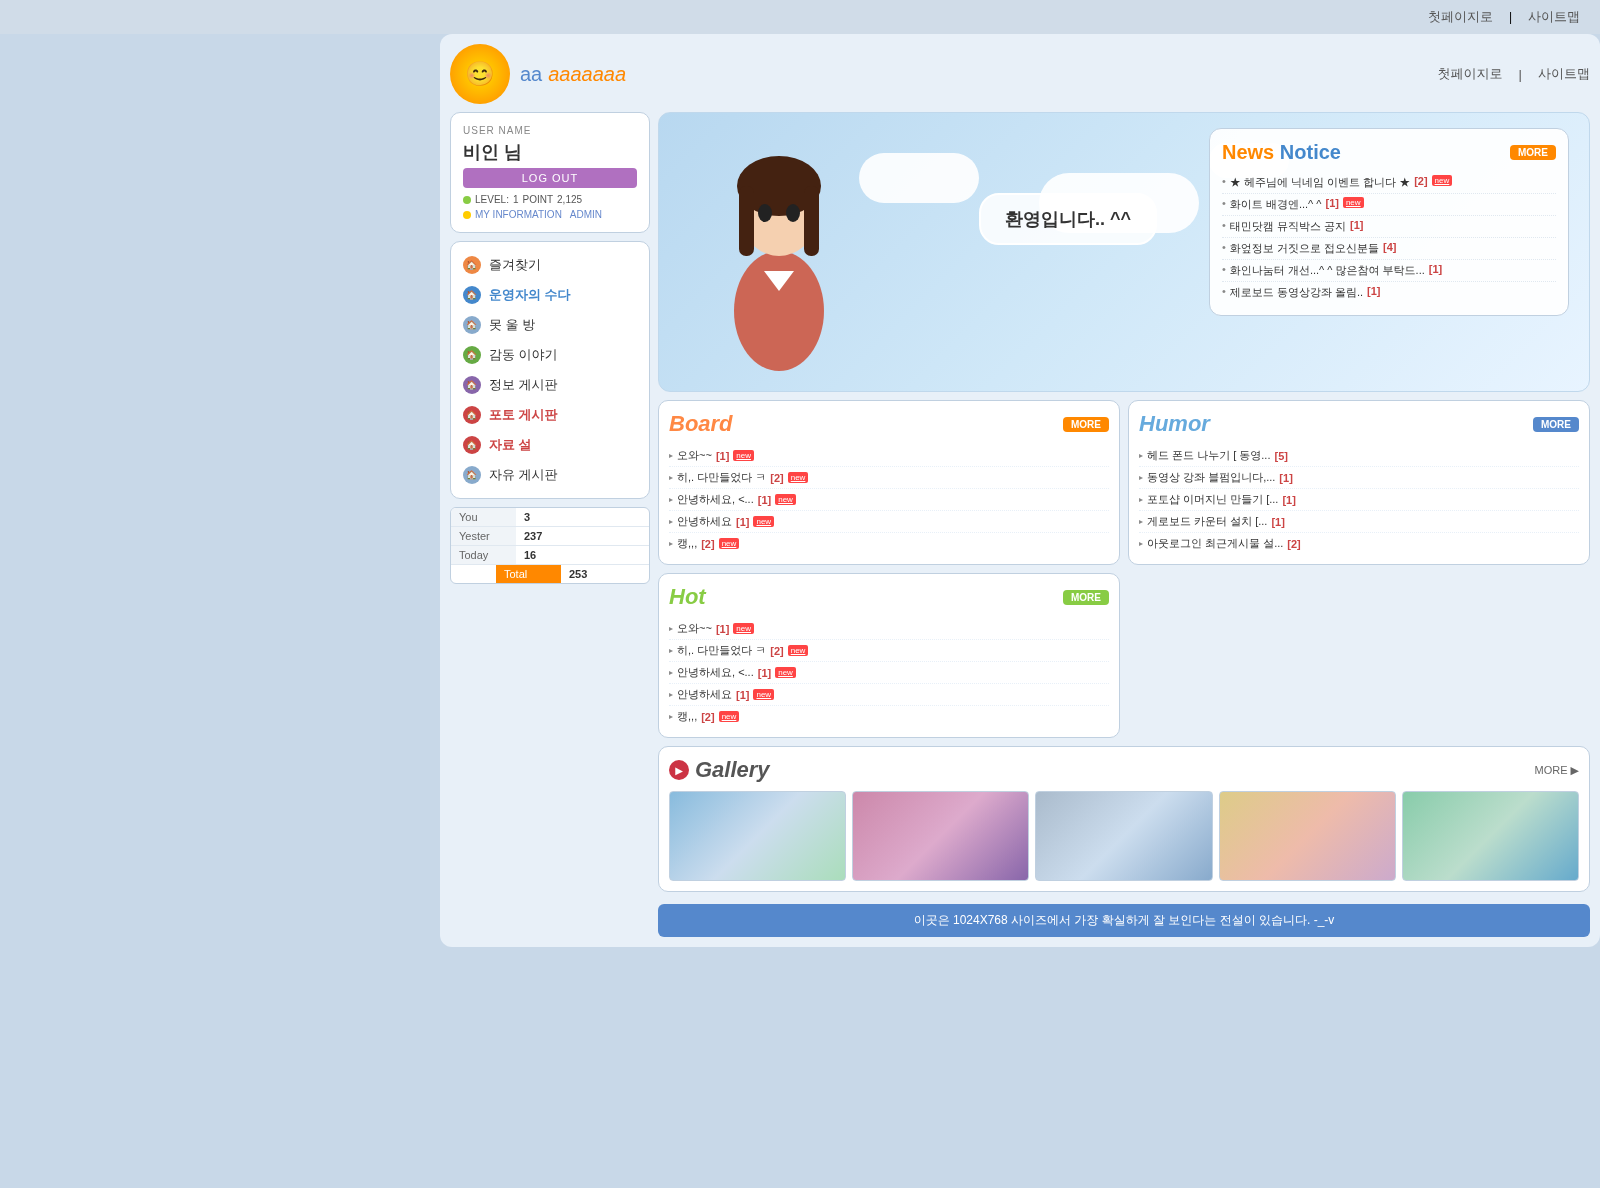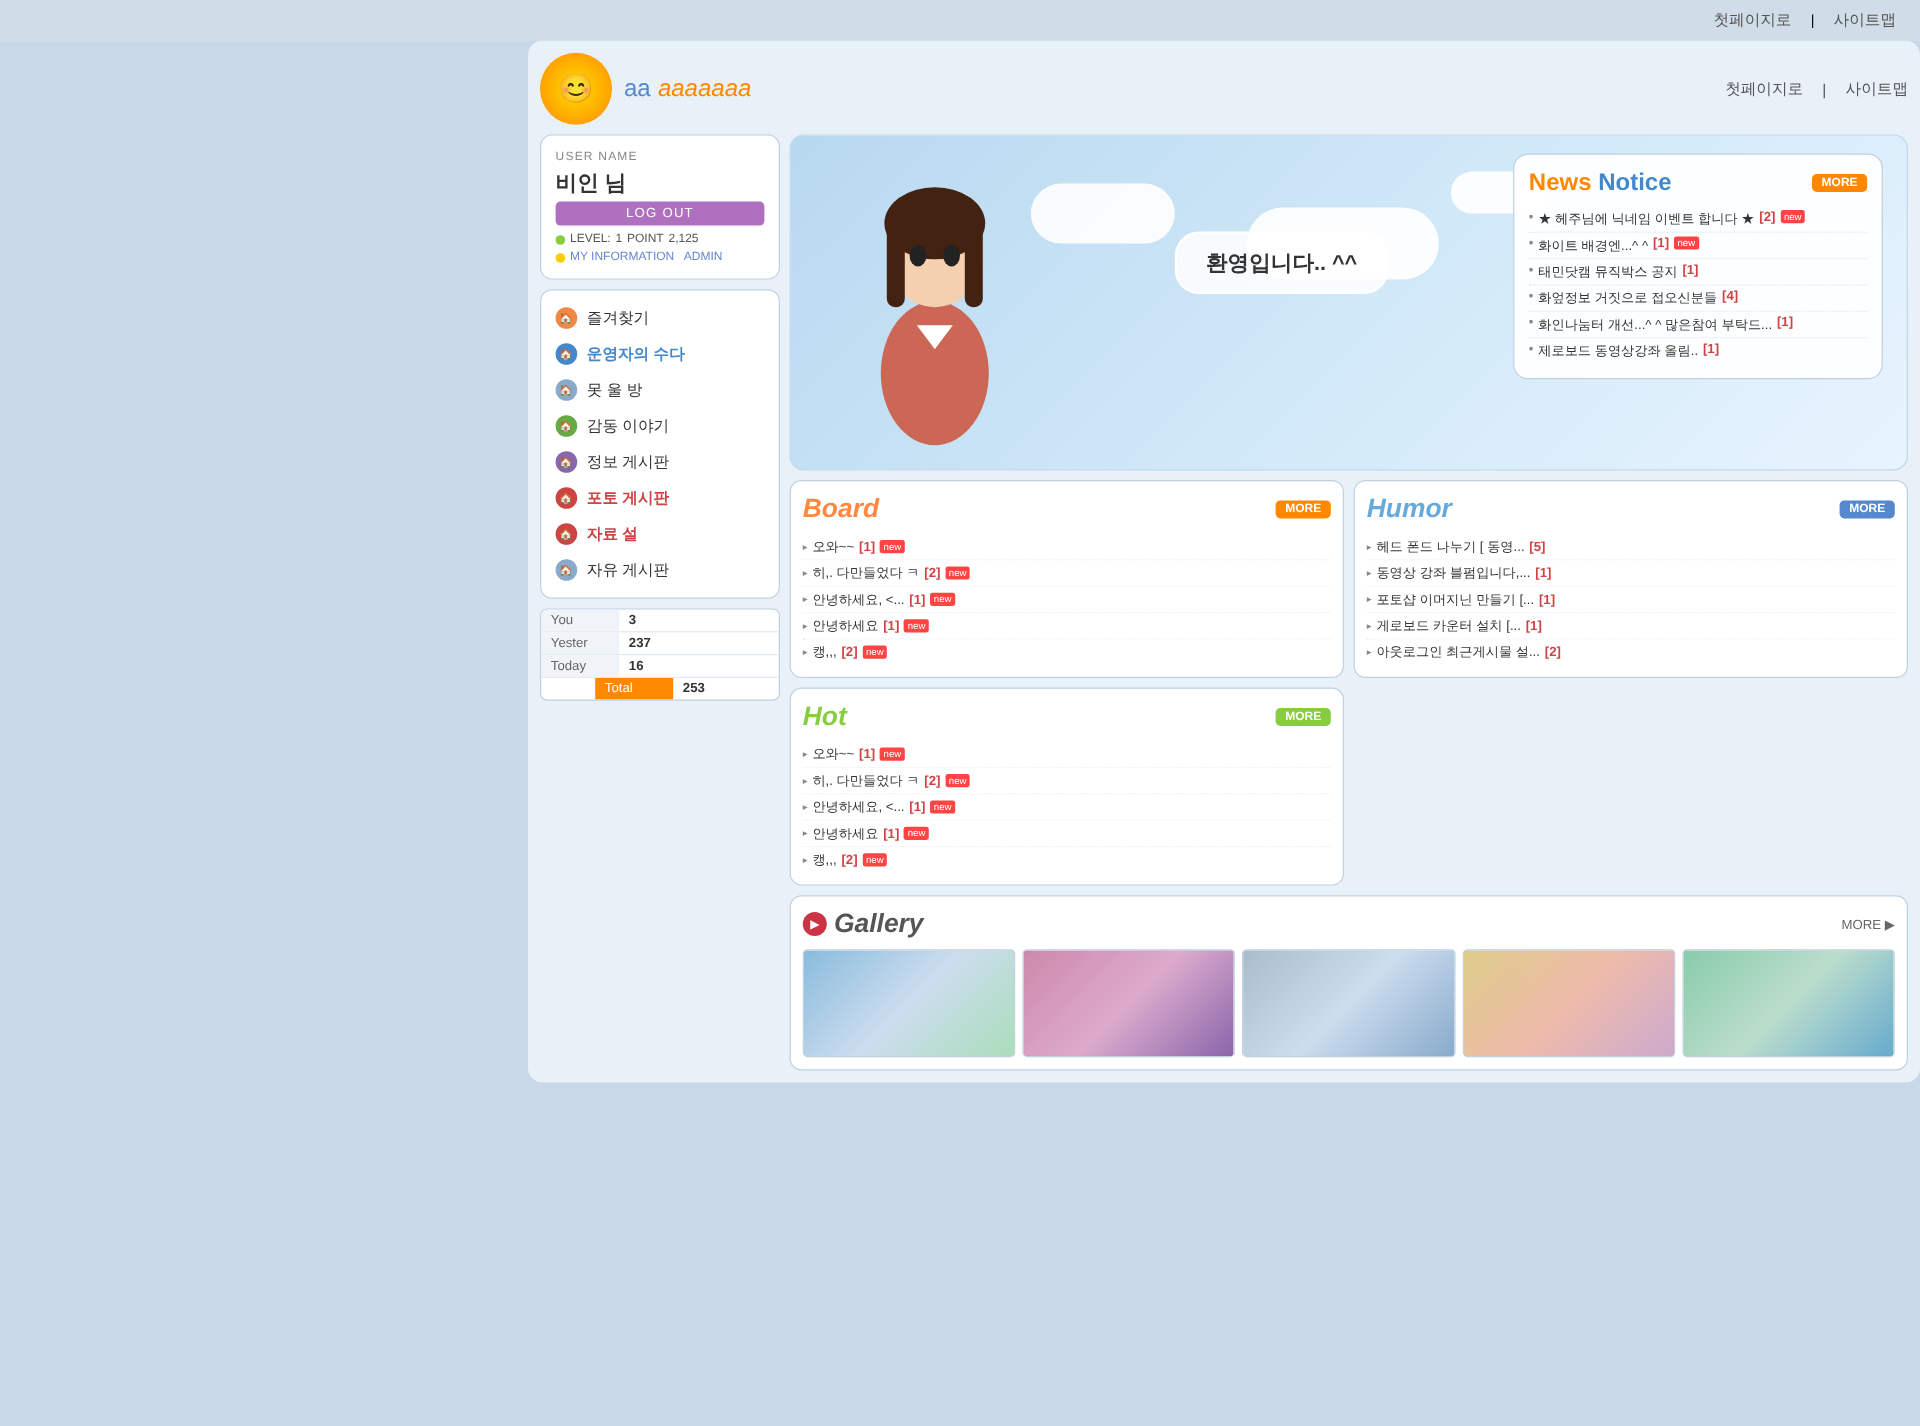--- a/index.html
+++ b/index.html
@@ -262,21 +262,21 @@
       font-weight: bold;
       color: #333;
       border: 2px solid #fff;
     }
 
     
     .news-panel {
       position: absolute;
       right: 20px;
       top: 15px;
-      width: 308px;
+      width: 360px;
       background: rgba(255,255,255,0.92);
       border-radius: 12px;
       padding: 12px;
       border: 1px solid #c0d0e0;
     }
     .news-header {
       display: flex;
       justify-content: space-between;
       align-items: center;
       margin-bottom: 8px;
@@ -308,20 +308,21 @@
     .news-item:last-child { border-bottom: none; }
     .news-bullet { color: #888; }
     .news-count { color: #cc4444; font-weight: bold; }
     .badge-new {
       background: #ff4444;
       color: #fff;
       font-size: 8px;
       padding: 1px 3px;
       border-radius: 2px;
       vertical-align: super;
+      text-decoration: underline;
     }
 
     
     .board-row {
       display: grid;
       grid-template-columns: 1fr 1fr;
       gap: 8px;
     }
     .board-section {
       background: #fff;
@@ -714,18 +715,21 @@
         </div>
         <div class="gallery-grid">
           <div class="gallery-thumb thumb-1"></div>
           <div class="gallery-thumb thumb-2"></div>
           <div class="gallery-thumb thumb-3"></div>
           <div class="gallery-thumb thumb-4"></div>
           <div class="gallery-thumb thumb-5"></div>
         </div>
       </div>
 
+      <div class="footer-bar">
+        <span>이곳은 1024X768 사이즈에서 가장 확실하게 잘 보인다는 전설이 있습니다. -_-v</span>
+      </div>
 
     </div>
 
   </div>
 
 </div>
 
 </body></html>

